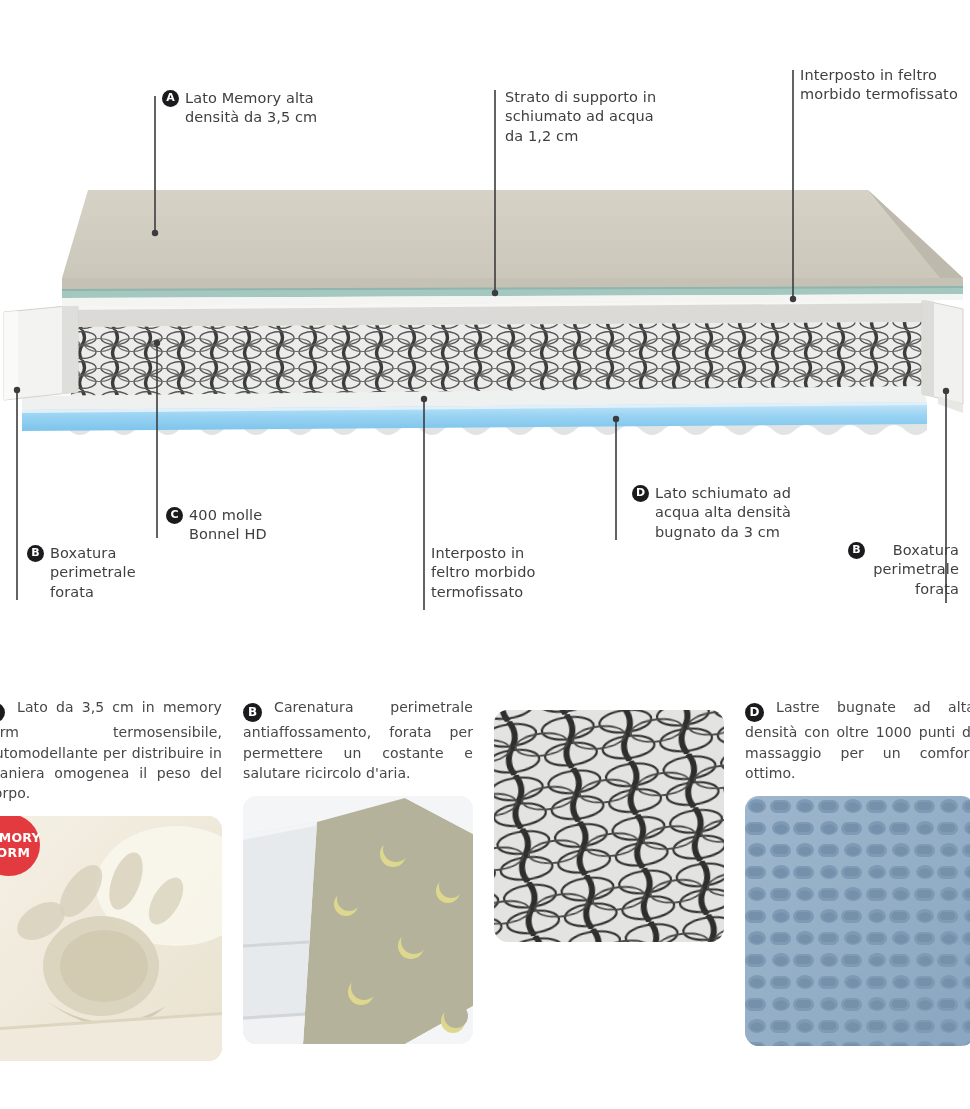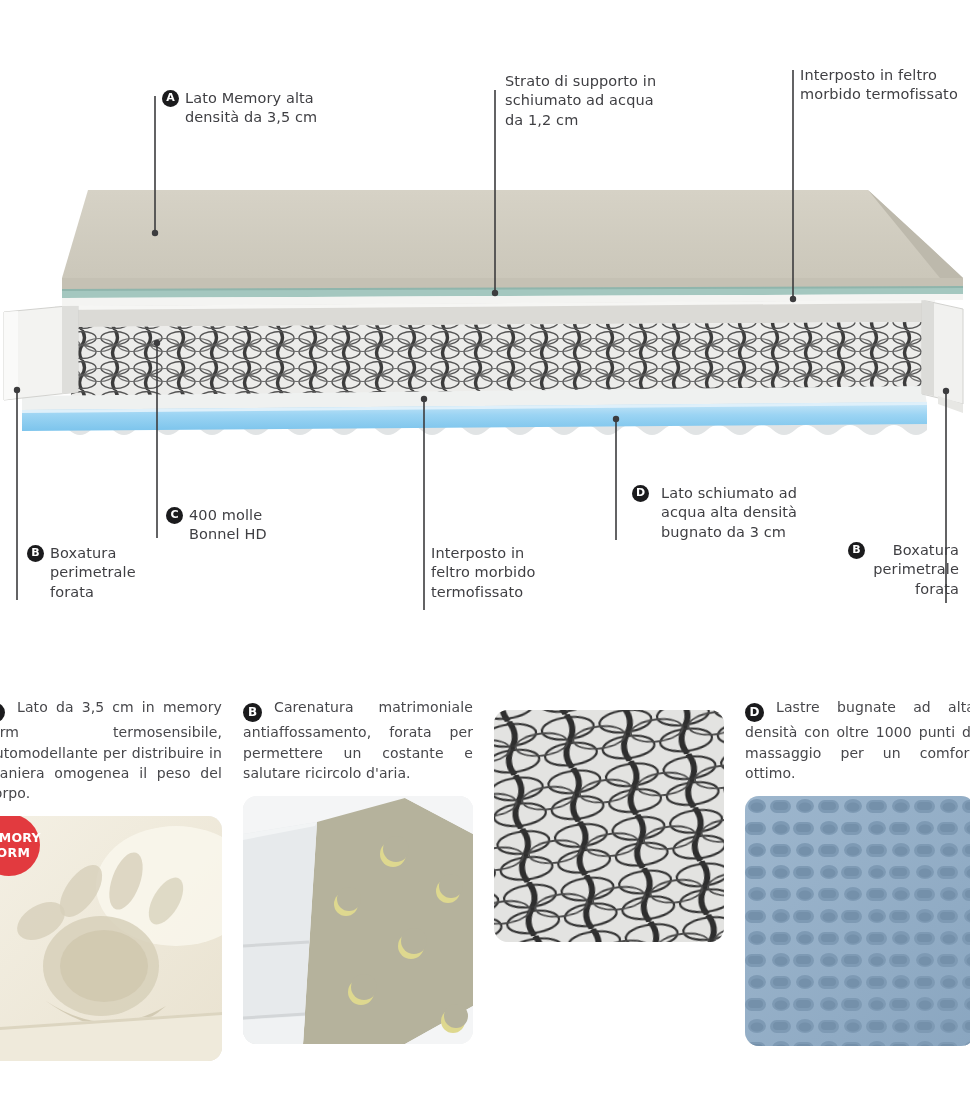--- a/index.html
+++ b/index.html
@@ -136,21 +136,21 @@
       <circle cx="616" cy="419" r="3.2"></circle>
         <circle cx="946" cy="391" r="3.2"></circle>
     </g>
   </svg>
 
   <div class="callout" style="left:162px;top:89px;">
     <span class="cbadge">A</span>
     <span class="ctext" style="width:145px;">Lato Memory alta densità da 3,5 cm</span>
   </div>
 
-  <div class="callout" style="left:505px;top:72px;">
+  <div class="callout" style="left:505px;top:88px;">
     <span class="ctext" style="width:168px;">Strato di supporto in schiumato ad acqua da 1,2 cm</span>
   </div>
 
   <div class="callout" style="left:800px;top:66px;">
     <span class="ctext" style="width:172px;">Interposto in feltro morbido termofissato</span>
   </div>
 
   <div class="callout" style="left:27px;top:544px;">
     <span class="cbadge">B</span>
     <span class="ctext" style="width:90px;">Boxatura perimetrale forata</span>
@@ -160,21 +160,21 @@
     <span class="cbadge">C</span>
     <span class="ctext" style="width:95px;">400 molle Bonnel HD</span>
   </div>
 
   <div class="callout" style="left:431px;top:544px;">
     <span class="ctext" style="width:125px;">Interposto in feltro morbido termofissato</span>
   </div>
 
   <div class="callout" style="left:632px;top:484px;">
     <span class="cbadge">D</span>
-    <span class="ctext" style="width:152px;margin-left:6px;">Lato schiumato ad acqua alta densità bugnato da 3 cm</span>
+    <span class="ctext" style="width:152px;">Lato schiumato ad acqua alta densità bugnato da 3 cm</span>
   </div>
 
   <div class="callout" style="left:848px;top:541px;">
     <span class="cbadge">B</span>
     <span class="ctext" style="width:88px;text-align:right;">Boxatura perimetrale forata</span>
   </div>
 </div>
 
 <div class="features">
 
@@ -203,21 +203,21 @@
         <polygon points="0,212 236,196 236,199 0,215" fill="#dcd5c0"></polygon>
       </svg>
       <div class="memory-badge">
         <span>MEMORY</span>
         <span>FORM</span>
       </div>
     </div>
   </div>
 
   <div class="feature">
-    <p><span class="fbadge">B</span><span>Carenatura matrimoniale antiaffossamento, forata per permettere un costante e salutare ricircolo d'aria.</span></p>
+    <p><span class="fbadge">B</span><span>Carenatura perimetrale antiaffossamento, forata per permettere un costante e salutare ricircolo d'aria.</span></p>
     <div class="fimg" style="height:248px;">
       <svg width="230" height="248" viewBox="0 0 230 248">
         <rect width="230" height="248" fill="#f4f5f6"></rect>
 
         <polygon points="74,26 162,2 230,38 230,210 162,248 60,248" fill="#b5b29c"></polygon>
         <polygon points="162,2 230,0 230,38" fill="#f4f5f6"></polygon>
         <polygon points="230,210 230,248 162,248" fill="#f4f5f6"></polygon>
         <g>
           <g>
               <circle cx="150" cy="58" r="13" fill="#ded88f"></circle>

